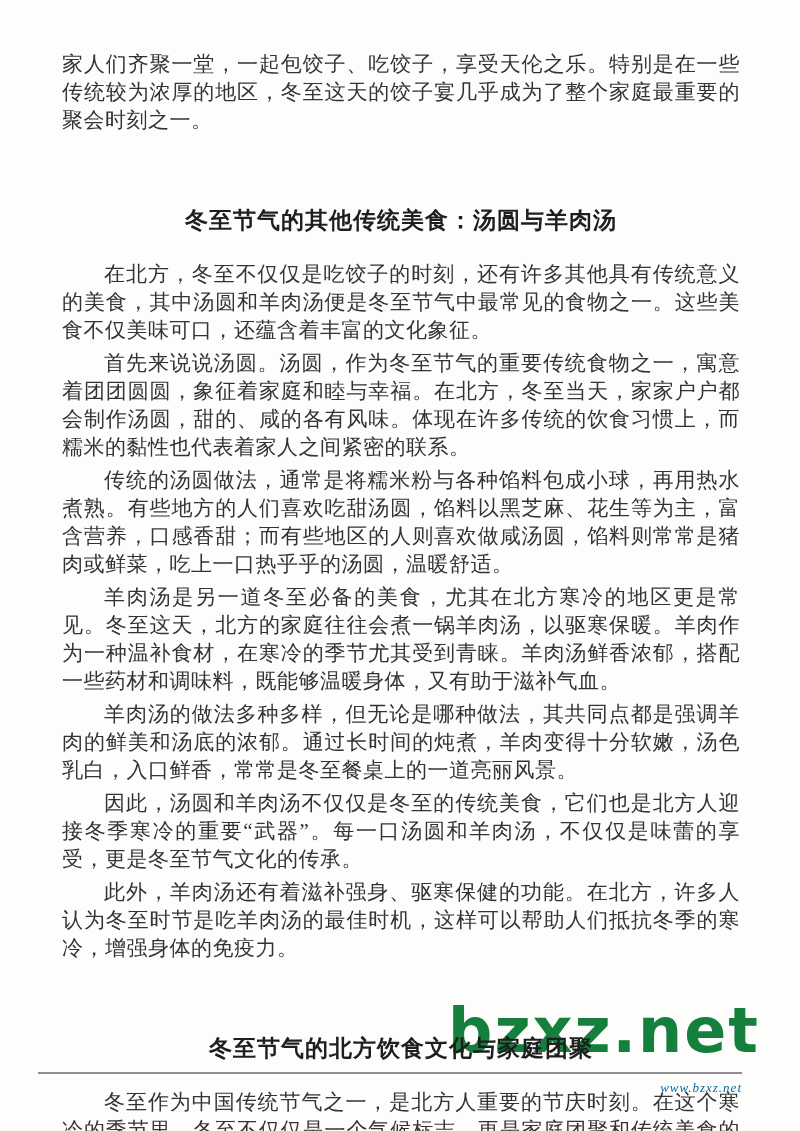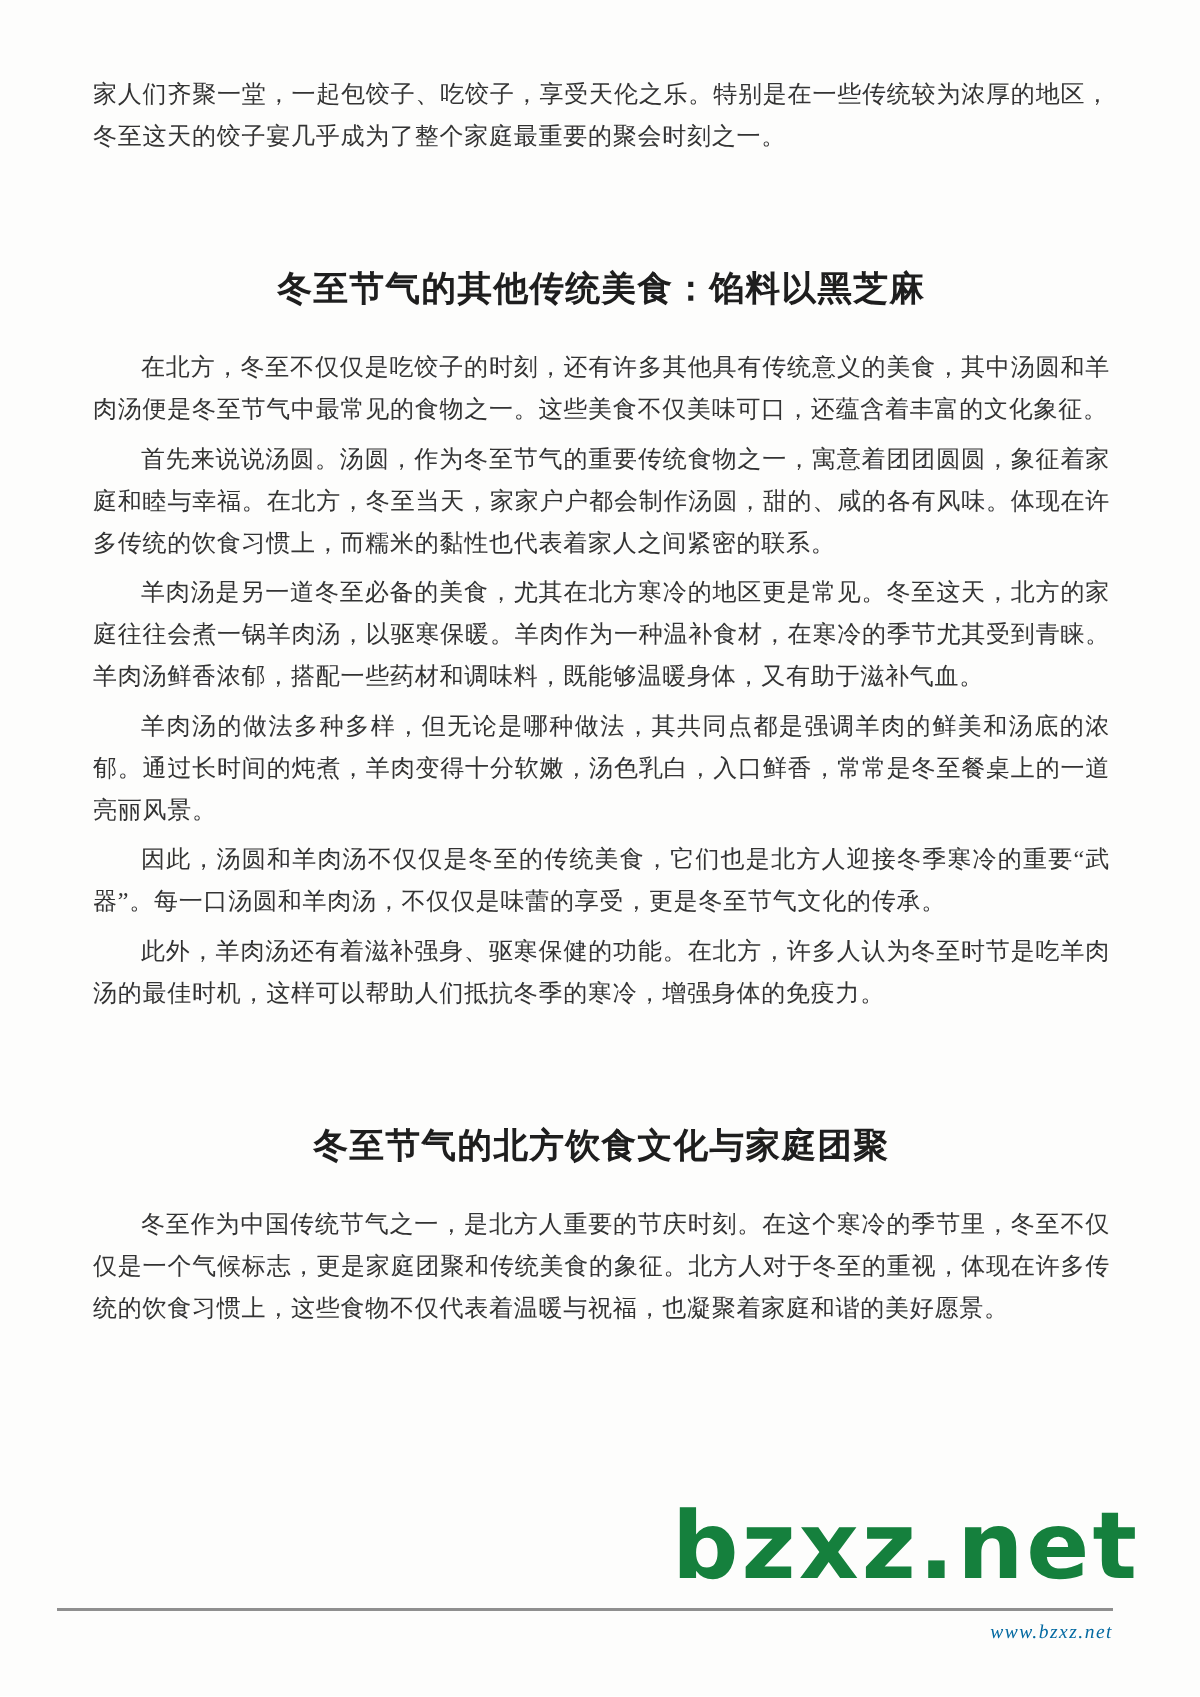--- a/index.html
+++ b/index.html
@@ -23,21 +23,21 @@
     color: #15803d;
     user-select: none;
   }
   .content {
     position: relative;
     z-index: 1;
     padding: 50px 60px 0 62px;
   }
   .para {
     margin: 0 0 5px 0;
-    font-size: 16px;
+    font-size: 21px;
     line-height: 28px;
     text-align: justify;
     text-indent: 2em;
     color: #333333;
     letter-spacing: 0.5px;
   }
   .para.no-indent { text-indent: 0; }
   .section-heading {
     margin: 72px 0 24px 0;
     font-size: 23px;
@@ -73,26 +73,27 @@
 
 <div class="page">
 
   <div class="watermark">bzxz.net</div>
 
   <div class="content">
 
     <p class="para no-indent">家人们齐聚一堂，一起包饺子、吃饺子，享受天伦之乐。特别是在一些传统较为浓厚的地区，冬至这天的饺子宴几乎成为了整个家庭最重要的聚会时刻之一。</p>
 
 
-    <h2 class="section-heading">冬至节气的其他传统美食：馅料以黑芝麻</h2>
+    <h2 class="section-heading">冬至节气的其他传统美食：汤圆与羊肉汤</h2>
 
     <p class="para">在北方，冬至不仅仅是吃饺子的时刻，还有许多其他具有传统意义的美食，其中汤圆和羊肉汤便是冬至节气中最常见的食物之一。这些美食不仅美味可口，还蕴含着丰富的文化象征。</p>
 
     <p class="para">首先来说说汤圆。汤圆，作为冬至节气的重要传统食物之一，寓意着团团圆圆，象征着家庭和睦与幸福。在北方，冬至当天，家家户户都会制作汤圆，甜的、咸的各有风味。体现在许多传统的饮食习惯上，而糯米的黏性也代表着家人之间紧密的联系。</p>
 
+    <p class="para">传统的汤圆做法，通常是将糯米粉与各种馅料包成小球，再用热水煮熟。有些地方的人们喜欢吃甜汤圆，馅料以黑芝麻、花生等为主，富含营养，口感香甜；而有些地区的人则喜欢做咸汤圆，馅料则常常是猪肉或鲜菜，吃上一口热乎乎的汤圆，温暖舒适。</p>
 
     <p class="para">羊肉汤是另一道冬至必备的美食，尤其在北方寒冷的地区更是常见。冬至这天，北方的家庭往往会煮一锅羊肉汤，以驱寒保暖。羊肉作为一种温补食材，在寒冷的季节尤其受到青睐。羊肉汤鲜香浓郁，搭配一些药材和调味料，既能够温暖身体，又有助于滋补气血。</p>
 
     <p class="para">羊肉汤的做法多种多样，但无论是哪种做法，其共同点都是强调羊肉的鲜美和汤底的浓郁。通过长时间的炖煮，羊肉变得十分软嫩，汤色乳白，入口鲜香，常常是冬至餐桌上的一道亮丽风景。</p>
 
     <p class="para">因此，汤圆和羊肉汤不仅仅是冬至的传统美食，它们也是北方人迎接冬季寒冷的重要“武器”。每一口汤圆和羊肉汤，不仅仅是味蕾的享受，更是冬至节气文化的传承。</p>
 
     <p class="para">此外，羊肉汤还有着滋补强身、驱寒保健的功能。在北方，许多人认为冬至时节是吃羊肉汤的最佳时机，这样可以帮助人们抵抗冬季的寒冷，增强身体的免疫力。</p>
 
     <h2 class="section-heading">冬至节气的北方饮食文化与家庭团聚</h2>

